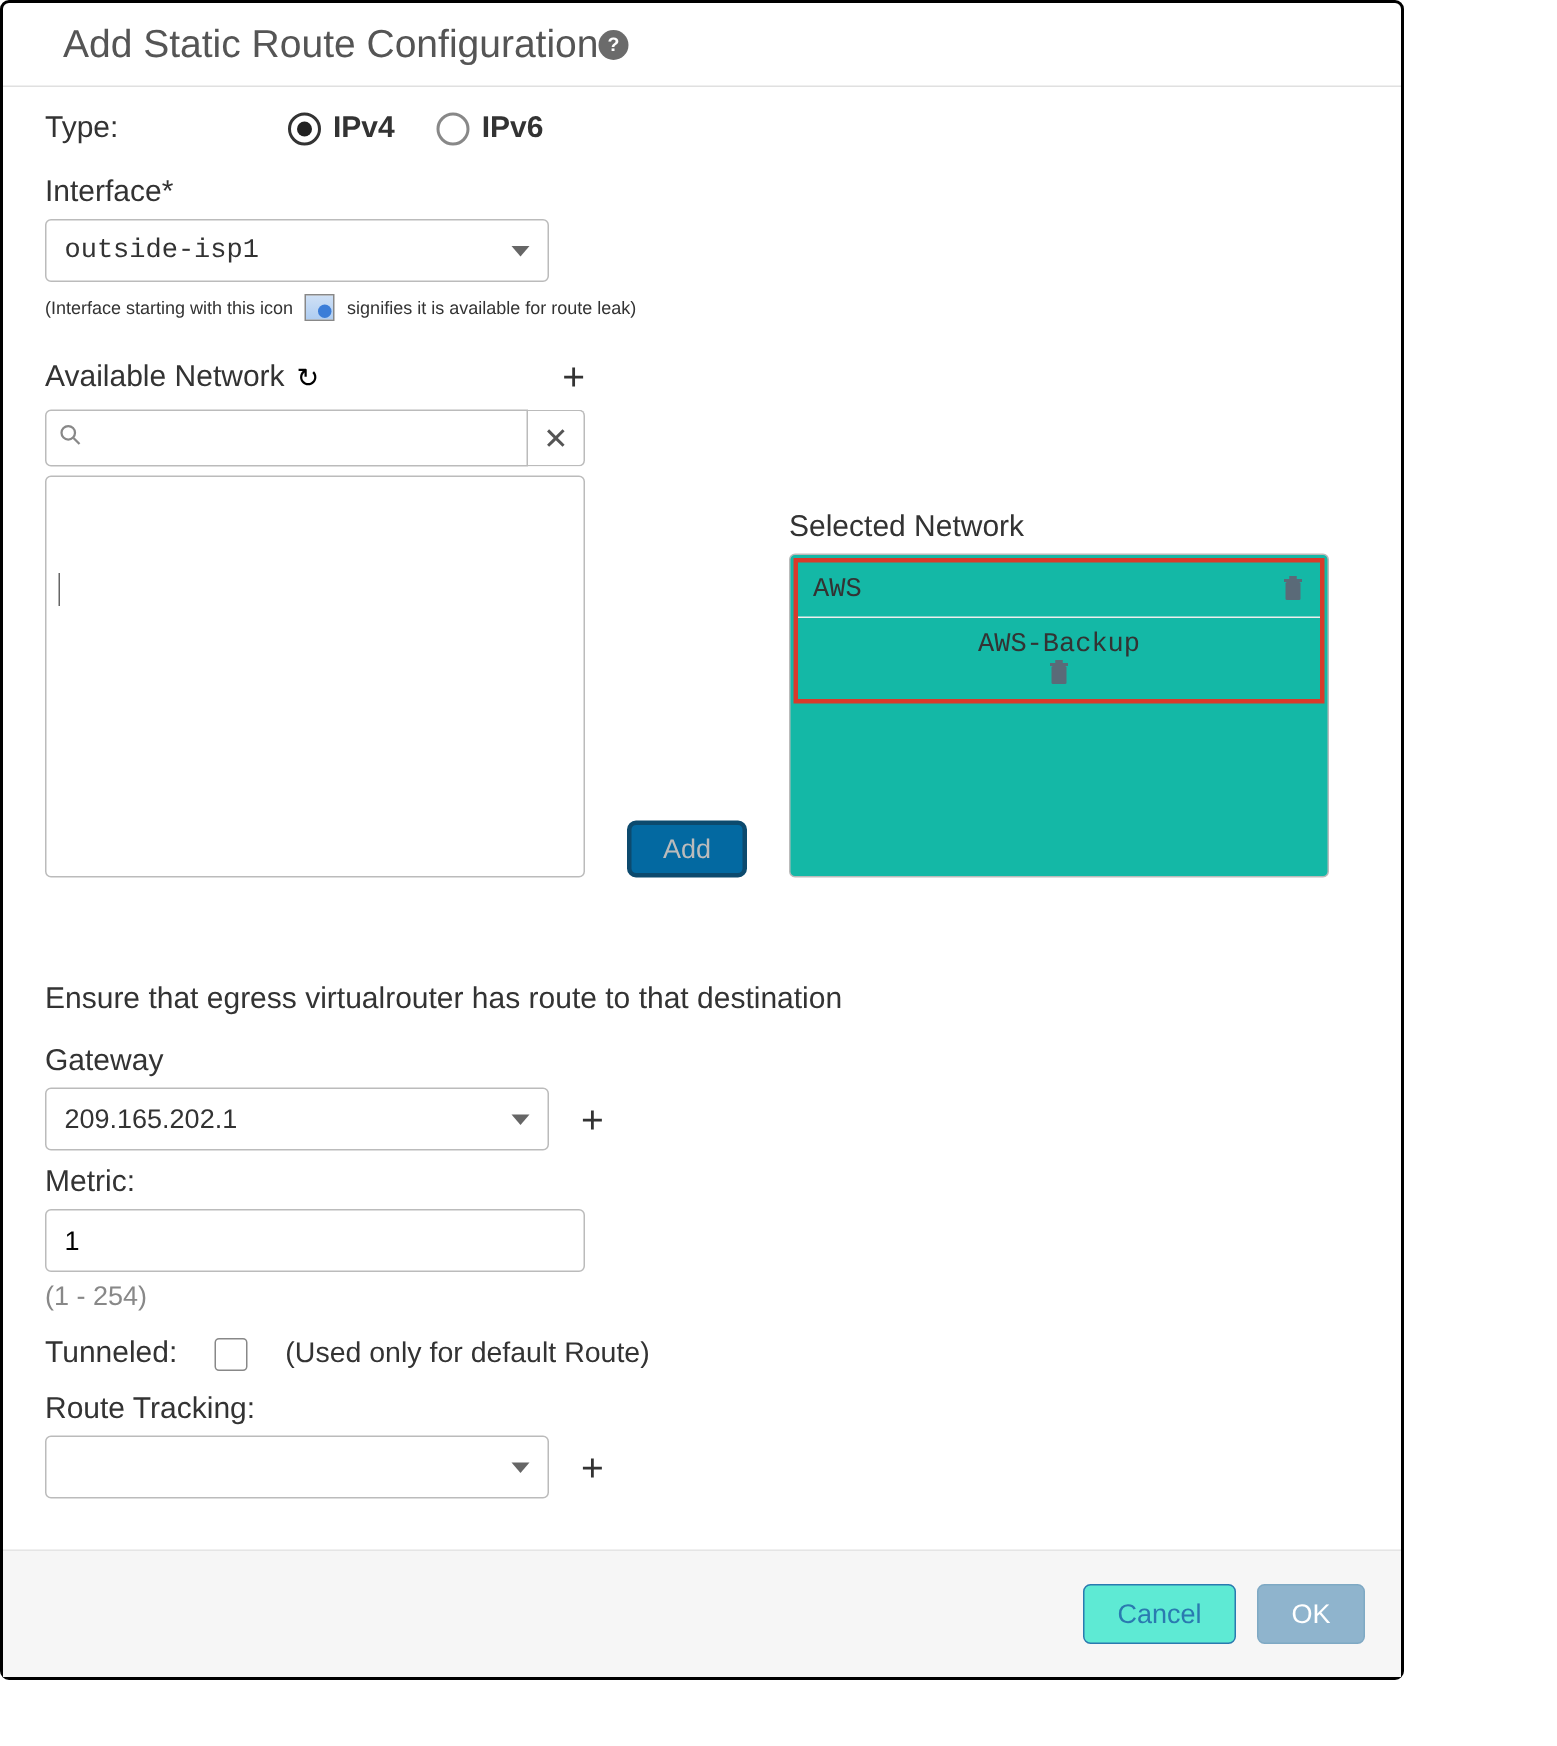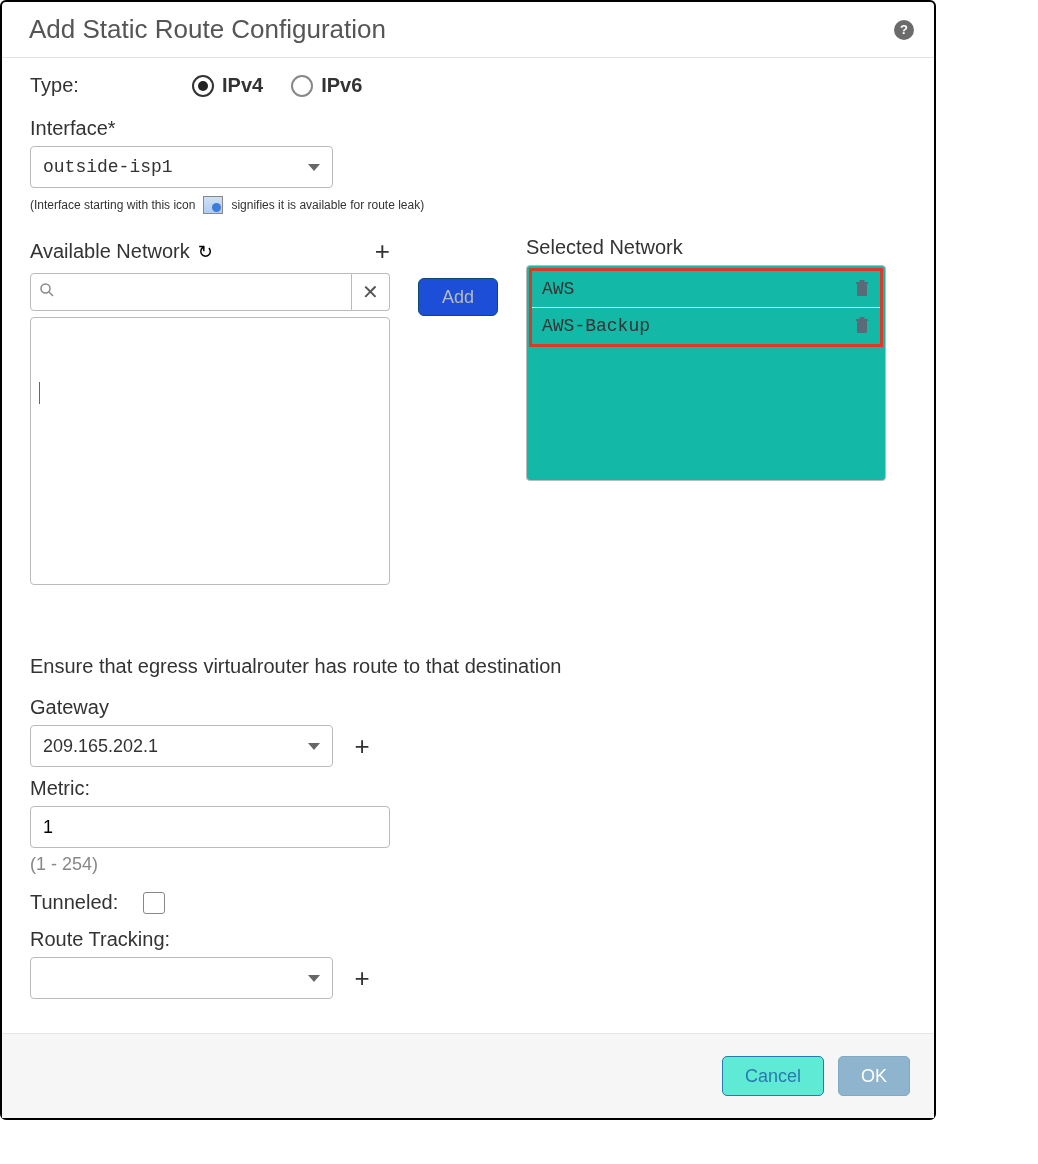--- a/index.html
+++ b/index.html
@@ -12,22 +12,22 @@
   }
   .dialog {
     width: 936px;
     margin: 0;
     border: 2px solid #000;
     border-radius: 6px;
     display: flex;
     flex-direction: column;
   }
   .dialog-header {
-    display: flex; align-items: center; justify-content: space-between;
-    padding: 12px 20px 12px 27px;
+    display: flex; align-items: center; justify-content: flex-start;
+    padding: 12px 20px 12px 40px;
     border-bottom: 1px solid #e0e0e0;
   }
   .dialog-title {
     font-size: 26px;
     color: #555;
     font-weight: 400;
   }
   .help-icon {
     width: 20px; height: 20px;
     background: #6b6b6b; color: #fff;
@@ -54,21 +54,21 @@
     background: #fff;
   }
   .radio-circle.unchecked { border-color: #888; }
   .radio-dot {
     width: 10px; height: 10px;
     background: #222; border-radius: 50%;
   }
   .radio-label { font-size: 20px; color: #333; }
   .field-label { font-size: 20px; color: #333; margin-bottom: 6px; }
   .select-box {
-    width: 303px; height: 42px;
+    width: 336px; height: 42px;
     border: 1px solid #bbb; border-radius: 4px;
     display: flex; align-items: center; justify-content: space-between;
     padding: 0 12px;
     background: #fff;
     cursor: pointer;
   }
   .select-text { font-family: 'Courier New', monospace; font-size: 18px; color: #333; }
   .select-text.sans { font-family: Arial, sans-serif; }
   .caret {
     width: 0; height: 0;
@@ -83,21 +83,21 @@
     position: relative; vertical-align: middle; margin: 0 4px;
   }
   .leak-icon::after {
     content: ""; position: absolute;
     right: 1px; bottom: 1px;
     width: 9px; height: 9px;
     background: #3b7dd8;
     border-radius: 50%;
   }
   .networks {
-    display: flex; gap: 28px; align-items: flex-start;
+    display: flex; gap: 28px; align-items: flex-end;
   }
   .net-col { display: flex; flex-direction: column; }
   .avail-header {
     display: flex; align-items: center; justify-content: space-between;
     width: 360px; margin-bottom: 6px;
   }
   .avail-title { font-size: 20px; display: flex; align-items: center; gap: 8px; }
   .refresh-icon { font-size: 18px; color: #000; cursor: pointer; font-family: Arial; }
   .plus-icon { font-size: 26px; color: #333; cursor: pointer; font-weight: 300; }
   .search-row { display: flex; align-items: center; width: 360px; }
@@ -123,44 +123,44 @@
     width: 360px; height: 268px;
     border: 1px solid #bbb; border-radius: 4px;
     margin-top: 6px; background: #fff;
     overflow: auto; padding: 4px;
     display: flex; flex-direction: column;
   }
   .avail-list .cursor-line { width: 1px; height: 22px; background: #666; margin-left: 4px; margin-top: 60px; }
   .add-col { padding-top: 42px; }
   .add-btn {
     width: 80px; height: 38px;
-    border: 1px solid #0c4a6e; border-radius: 6px;
+    border: 3px solid #0c4a6e; border-radius: 6px;
     display: flex; align-items: center; justify-content: center;
     color: #bbb; font-size: 18px;
-    background: #1d4ed8;
+    background: #0369a1;
     cursor: default;
   }
   .sel-header { font-size: 20px; margin-bottom: 6px; }
   .sel-list {
     width: 360px; height: 216px;
     border: 1px solid #bbb; border-radius: 4px;
     background: #14b8a6; overflow: hidden;
   }
   .highlight-box {
     border: 3px solid #d93a2b;
     margin: 2px;
   }
   .sel-item {
     display: flex; align-items: center; justify-content: space-between;
     padding: 8px 10px;
     border-bottom: 1px solid #eee;
     font-family: 'Courier New', monospace;
     font-size: 18px;
   }
-  .sel-item:last-child { border-bottom: none; }
+  .sel-item:last-child { border-bottom: none; flex-direction: column; }
   .trash-icon {
     width: 16px; height: 18px;
     color: #555; cursor: pointer;
     position: relative;
   }
   .trash-icon svg { display: block; }
   .note { font-size: 20px; margin-top: 70px; margin-bottom: 18px; color: #333; }
   .inline-row { display: flex; align-items: center; gap: 10px; }
   .plus-btn {
     width: 38px; height: 42px;
@@ -319,20 +319,21 @@
 
     <div class="row">
       <div class="field-label">Metric:</div>
       <input class="text-input" type="text" value="1" style="">
       <div class="hint-small">(1 - 254)</div>
     </div>
 
     <div class="tunneled-row">
       <span class="field-label" style="margin-bottom:0">Tunneled:</span>
       <div class="checkbox"></div>
+      <span class="tun-hint">(Used only for default Route)</span>
     </div>
 
     <div class="row">
       <div class="field-label">Route Tracking:</div>
       <div class="inline-row">
         <div class="select-box">
           <span class="select-text sans"></span>
           <span class="caret"></span>
         </div>
         <div class="plus-btn">+</div>

